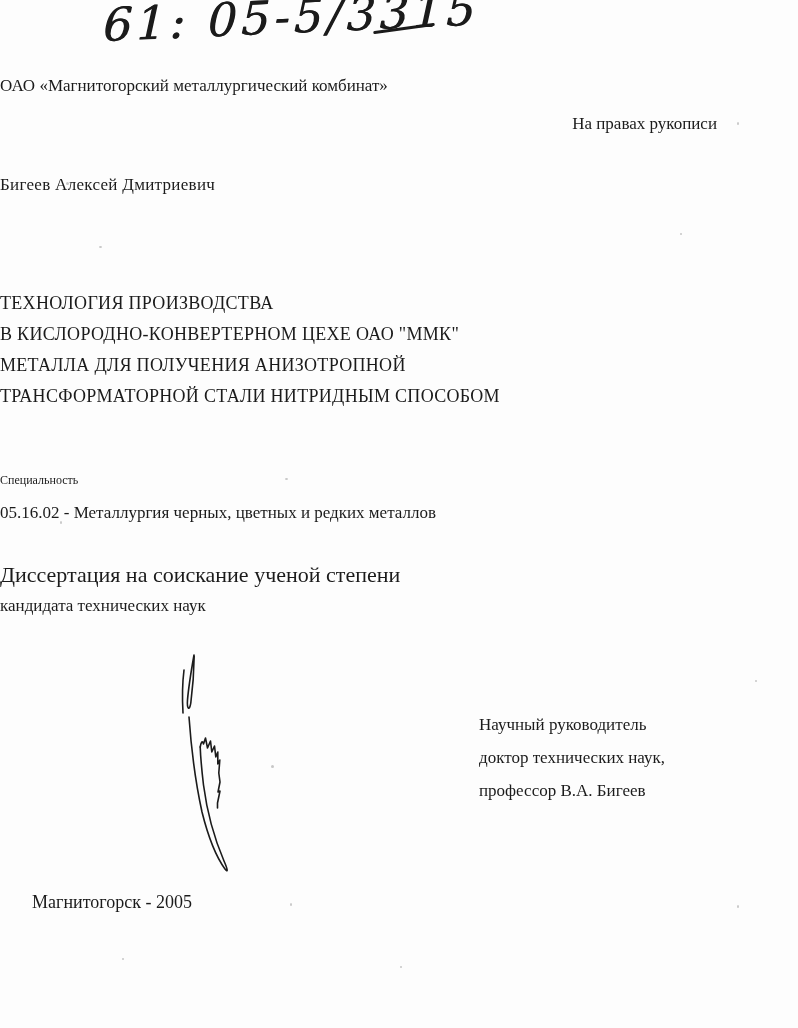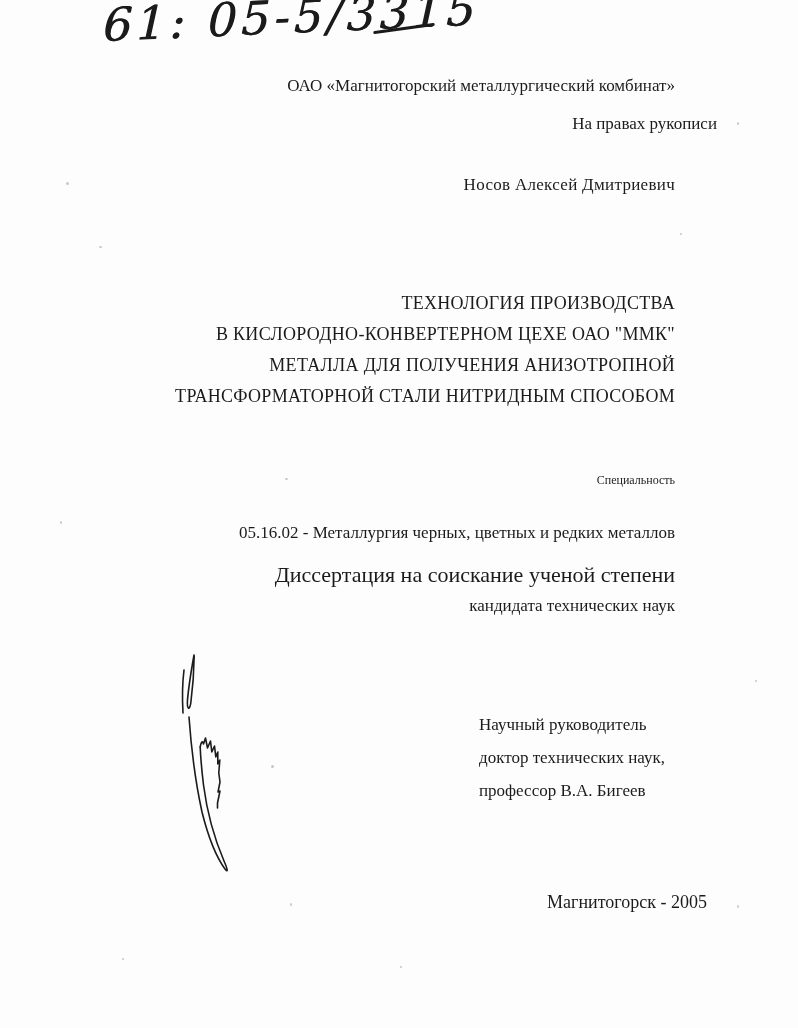--- a/index.html
+++ b/index.html
@@ -9,21 +9,21 @@
     font-family: "Liberation Serif", "DejaVu Serif", serif;
     overflow: hidden;
   }
   .page {
     position: relative;
     width: 798px; height: 1028px;
     background: var(--paper, #fdfdfd);
     color: var(--ink, #1b1b1b);
   }
   .abs { position: absolute; }
-  .center { left: 0; width: 675px; text-align: right; }
+  .center { left: 0; width: 675px; text-align: left; }
 
   .catalog {
     left: 104px; top: -2px; width: 420px;
     font-family: "DejaVu Serif", serif;
     font-style: italic;
     font-size: 46px;
     letter-spacing: 4px;
     transform: rotate(-2.5deg) skewX(-4deg);
     transform-origin: left top;
     text-shadow: 0.7px 0 0 currentColor;
@@ -42,21 +42,21 @@
 
   .title {
     top: 288px;
     font-size: 18px;
     line-height: 31px;
     letter-spacing: 0.3px;
     font-weight: 500;
   }
 
   .spec-label { top: 473px; font-size: 12px; }
-  .spec-value { top: 503px; font-size: 17px; margin-top: 20px; }
+  .spec-value { top: 503px; font-size: 17px; }
 
   .thesis1 { top: 562px; font-size: 22px; }
   .thesis2 { top: 596px; font-size: 17px; }
 
   .signature { left: 150px; top: 640px; width: 100px; height: 240px; }
   .signature svg { width: 100%; height: 100%; }
   .signature path {
     fill: none;
     stroke: var(--ink, #1b1b1b);
     stroke-width: 1.6;
@@ -85,21 +85,21 @@
 
 <div class="page">
 
   <div class="abs catalog">61: 05-5/3315</div>
   <div class="abs hw-stroke"></div>
 
   <div class="abs center org">ОАО «Магнитогорский металлургический комбинат»</div>
 
   <div class="abs note">На правах рукописи</div>
 
-  <div class="abs center author">Носов Алексей Дмитриевич</div>
+  <div class="abs center author">Бигеев Алексей Дмитриевич</div>
 
   <div class="abs center title">
     <div>ТЕХНОЛОГИЯ ПРОИЗВОДСТВА</div>
     <div>В КИСЛОРОДНО-КОНВЕРТЕРНОМ ЦЕХЕ ОАО "ММК"</div>
     <div>МЕТАЛЛА ДЛЯ ПОЛУЧЕНИЯ АНИЗОТРОПНОЙ</div>
     <div>ТРАНСФОРМАТОРНОЙ СТАЛИ НИТРИДНЫМ СПОСОБОМ</div>
   </div>
 
   <div class="abs center spec-label">Специальность</div>
   <div class="abs center spec-value">05.16.02 - Металлургия черных, цветных и редких металлов</div>

